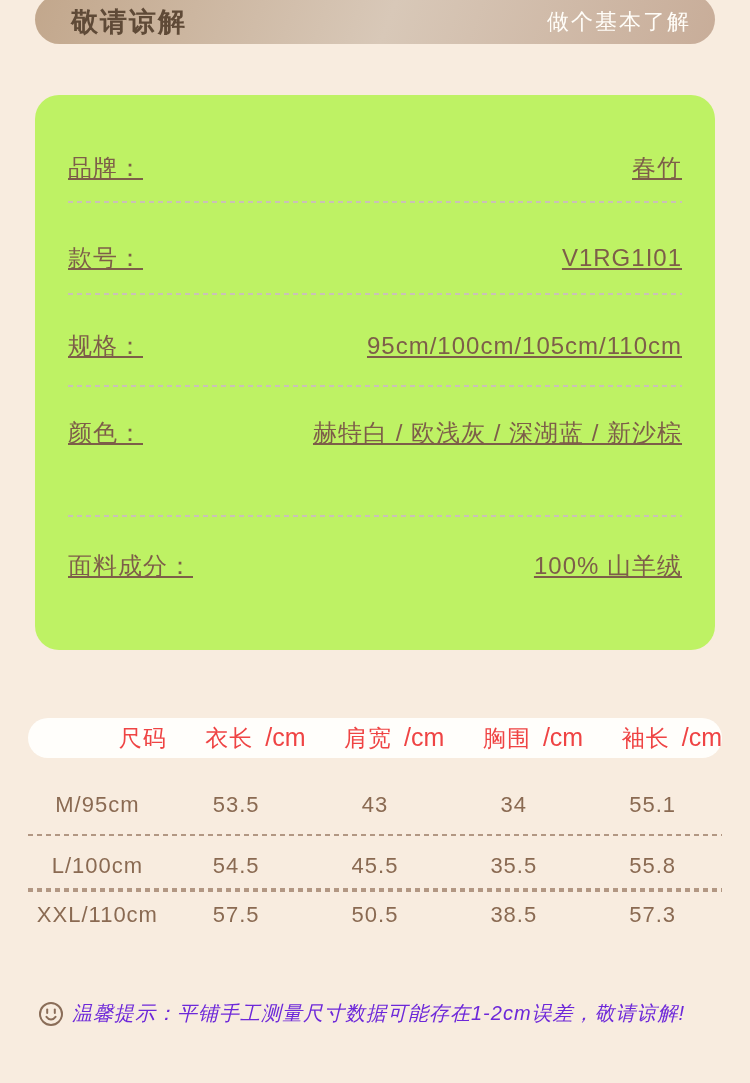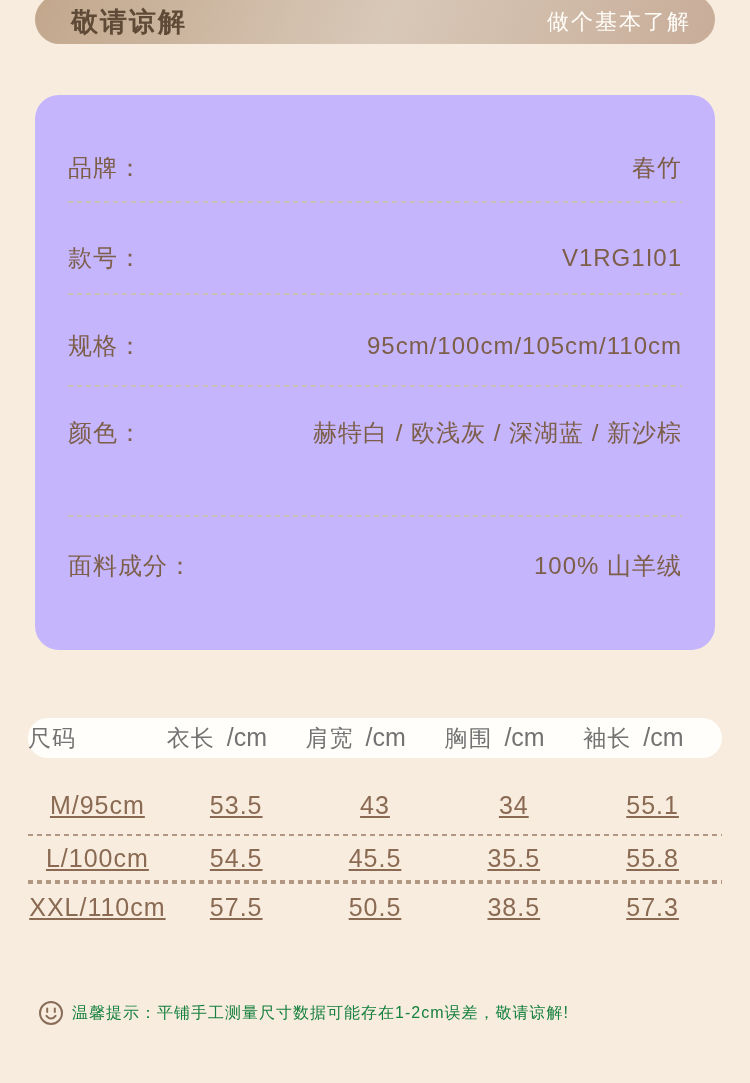--- a/index.html
+++ b/index.html
@@ -34,23 +34,24 @@
     font-size: 22px;
     color: #fffdf8;
     letter-spacing: 2px;
   }
 
   
   .info-card {
     position: absolute;
     left: 35px; top: 95px;
     width: 680px; height: 555px;
-    background: #c4b5fd;
+    background: #bef264;
     border-radius: 24px;
     padding: 0 33px;
+    text-decoration: underline;
   }
   .info-row {
     display: flex;
     justify-content: space-between;
     align-items: center;
     font-size: 24px;
     color: #7d5e49;
   }
   .info-row .label { letter-spacing: 1px; white-space: nowrap; }
   .info-row .value { letter-spacing: 1px; text-align: center; }
@@ -72,62 +73,62 @@
   }
   .table-head {
     height: 40px;
     background: #fffefb;
     border-radius: 20px;
     display: grid;
     grid-template-columns: repeat(5, 1fr);
     align-items: center;
   }
   .table-head .th {
-    text-align: left;
+    text-align: right;
     font-size: 23px;
-    color: #737373;
+    color: #ef4444;
     letter-spacing: 1px;
     white-space: nowrap;
   }
   .table-head .unit { font-size: 25px; margin-left: 12px; letter-spacing: 0; }
   .table-row {
     display: grid;
     grid-template-columns: repeat(5, 1fr);
     align-items: center;
   }
   .table-row .td {
     text-align: center;
-    font-size: 25px;
+    font-size: 22px;
     color: #8a6a52;
     letter-spacing: 1px;
     white-space: nowrap;
-    text-decoration: underline;
   }
   .trow-1 { margin-top: 18px; height: 58px; }
-  .trow-2 { height: 44px; }
+  .trow-2 { height: 44px; margin-top: 8px; }
   .trow-3 { height: 44px; }
   .trow-4 { height: 46px; }
   .table-divider {
     height: 2px;
     background: repeating-linear-gradient(90deg, #b29783 0 5px, transparent 5px 9px);
   }
 
   
   .tip {
     position: absolute;
     left: 38px; top: 1000px;
     display: flex;
     align-items: center;
     gap: 8px;
   }
   .tip-icon { width: 26px; height: 26px; flex: 0 0 auto; display: block; }
   .tip-text {
-    font-size: 16px;
-    color: #15803d;
+    font-size: 20px;
+    color: #6d28d9;
     letter-spacing: 1px;
+    font-style: italic;
   }
 </style>
 </head>
 <body>
 
 <div class="top-bar">
   <span class="top-bar-title">敬请谅解</span>
   <span class="top-bar-badge">做个基本了解</span>
 </div>
 

